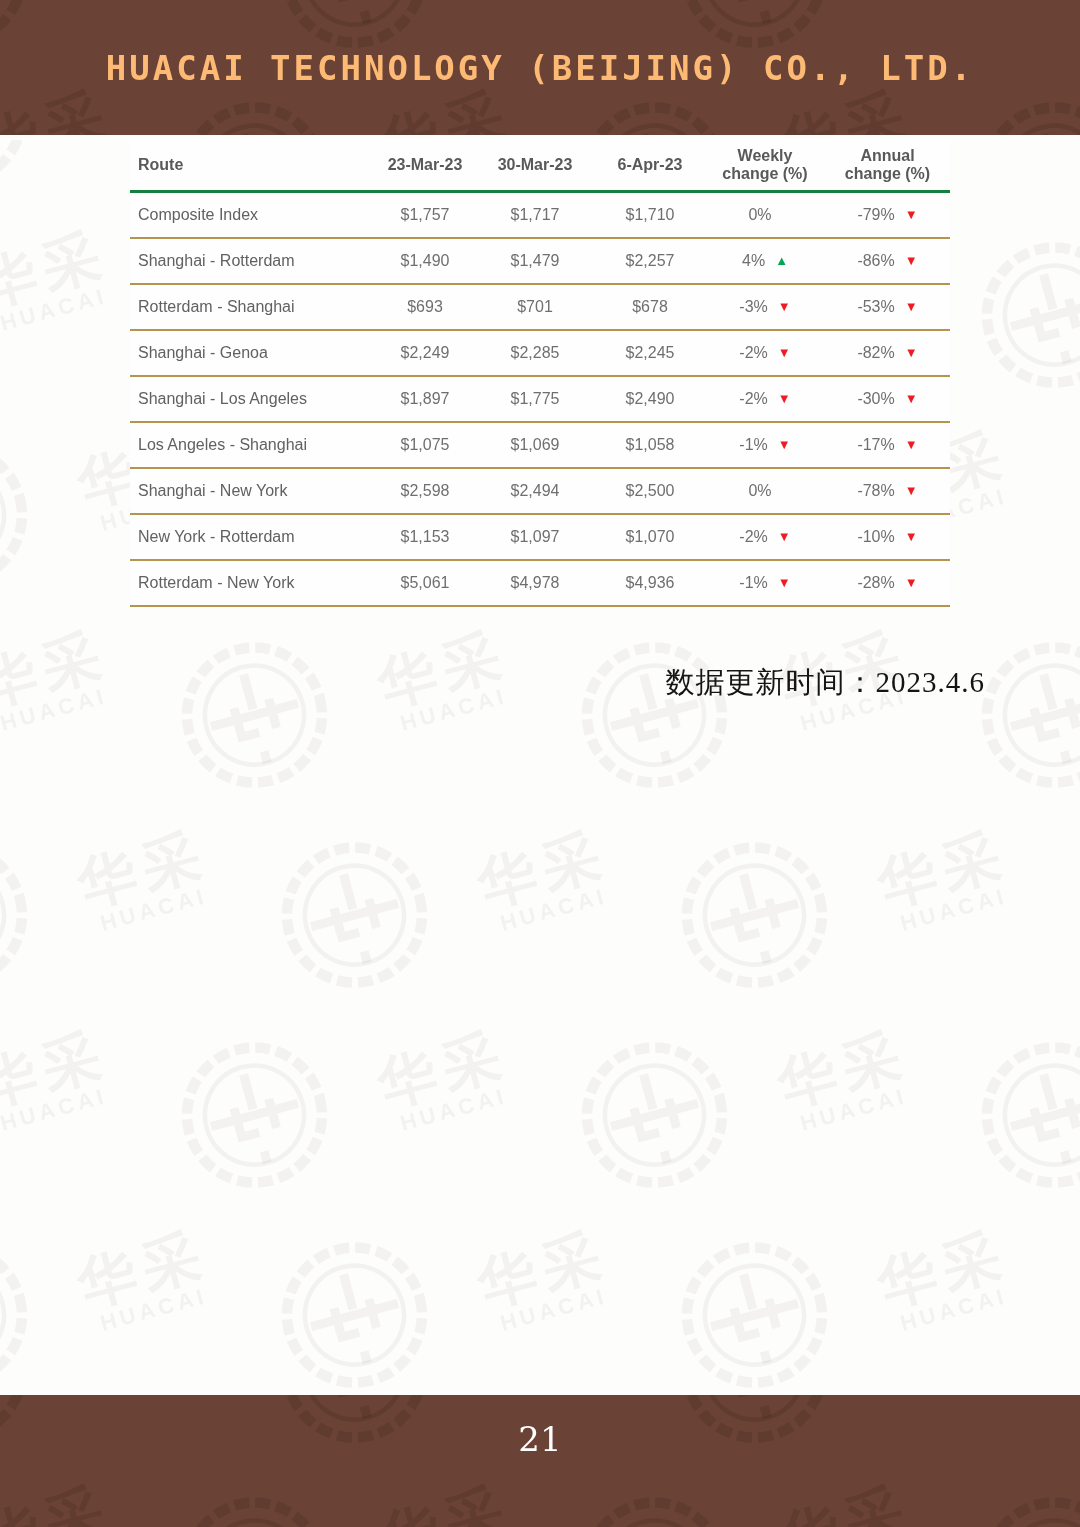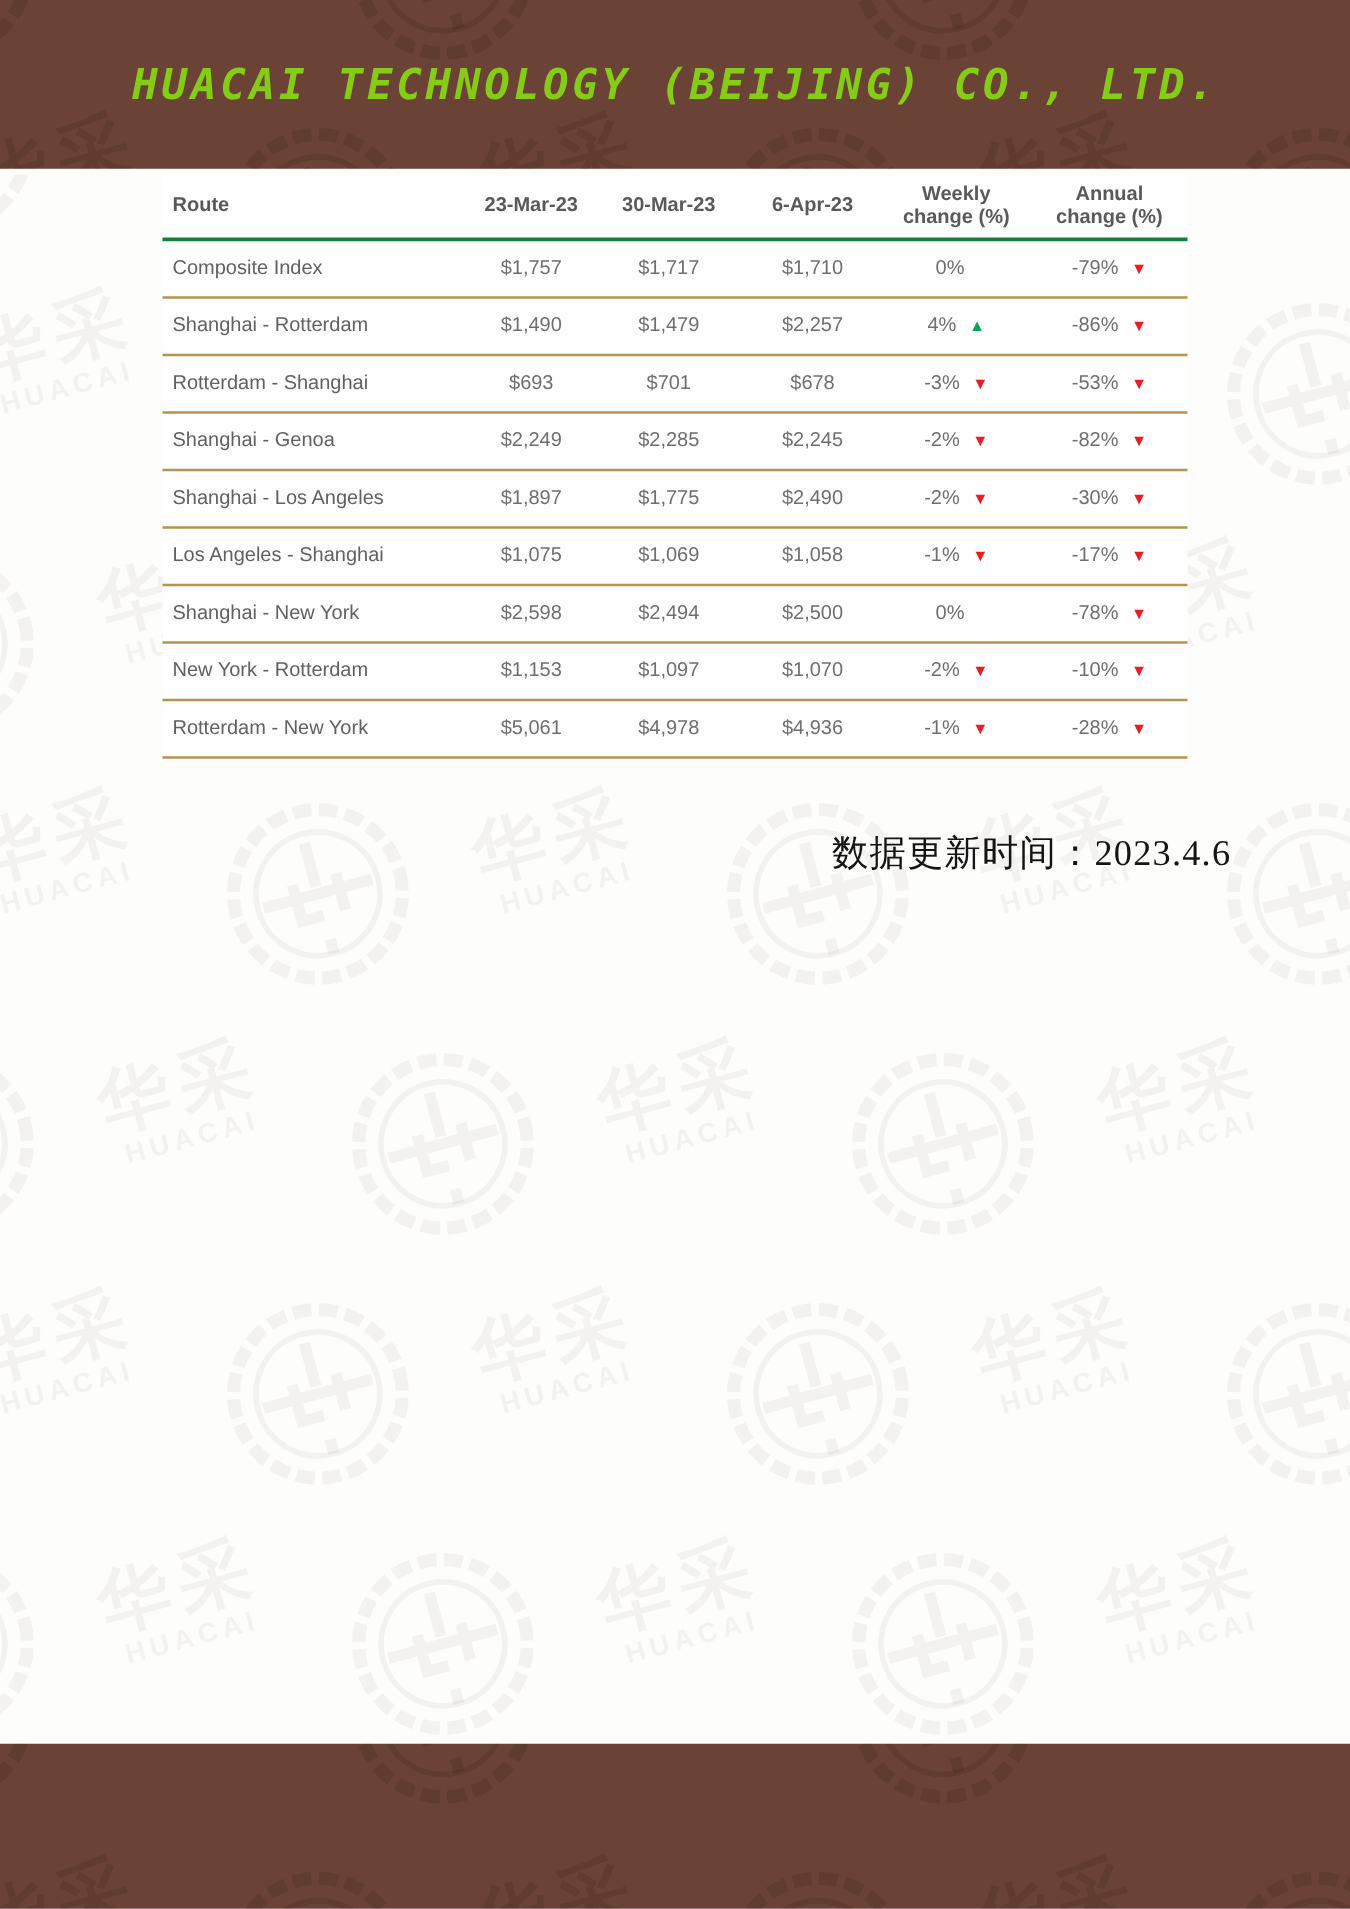--- a/index.html
+++ b/index.html
@@ -3,23 +3,23 @@
 <meta charset="utf-8">
 <style>
   html,body{margin:0;padding:0;background:#9a9a9a;}
   .page{position:relative;width:1080px;height:1527px;margin:0 auto;background:#fdfdfc;
         font-family:"Liberation Sans",sans-serif;overflow:hidden;}
 
   
   .band{position:relative;background:#6b4236;overflow:hidden;}
   .header-band{height:135px;display:flex;align-items:center;justify-content:center;}
   .footer-band{height:137px;}
-  .company-title{position:relative;z-index:2;color:#84cc16;
+  .company-title{position:relative;z-index:2;color:#fdba74;
         font-family:"DejaVu Sans Mono",monospace;font-weight:bold;
-        font-size:34px;letter-spacing:3px;white-space:nowrap;font-style:italic;}
+        font-size:34px;letter-spacing:3px;white-space:nowrap;}
   .page-number{position:relative;z-index:2;margin-top:24px;text-align:center;
         color:#ffffff;font-family:"DejaVu Serif",serif;font-size:34px;}
 
   
   .content{position:relative;height:1255px;}
 
   
   .wm-layer{position:absolute;inset:0;overflow:hidden;pointer-events:none;z-index:0;}
   .wm-content-layer{color:rgba(52,40,32,0.05);}
   .band .wm-layer{color:rgba(0,0,0,0.10);}
@@ -501,15 +501,16 @@
           </svg></div>
         <div class="wm-tile" style="left: 780px; top: 100px;">
           <div class="wm-cn">华采</div>
         </div>
         <div class="wm-tile" style="left: 980px; top: 100px;"><svg width="150" height="150" viewBox="0 0 100 100">
             <circle cx="50" cy="50" r="45" fill="none" stroke="currentColor" stroke-width="7" stroke-dasharray="10 4"></circle>
             <circle cx="50" cy="50" r="33" fill="none" stroke="currentColor" stroke-width="3"></circle>
             <path d="M20 50 h60 M50 22 v24 M38 42 v20 h12 M62 42 v20 M50 83 v-8" fill="none" stroke="currentColor" stroke-width="6"></path>
           </svg></div>
       </div>
+    <div class="page-number">21</div>
   </div>
 
 </div>
 
 </body></html>

